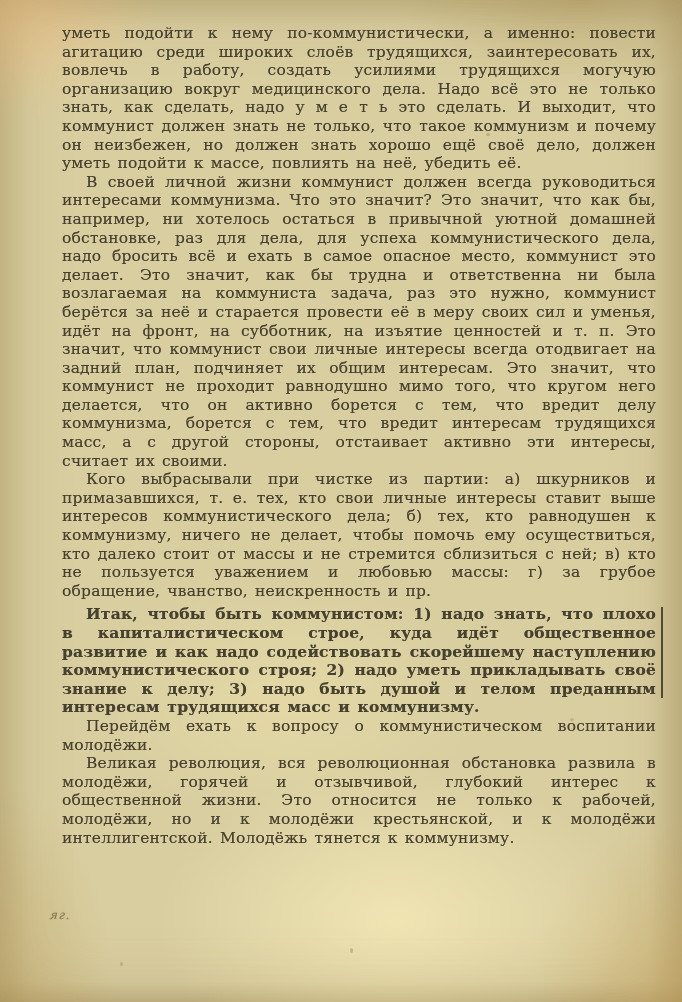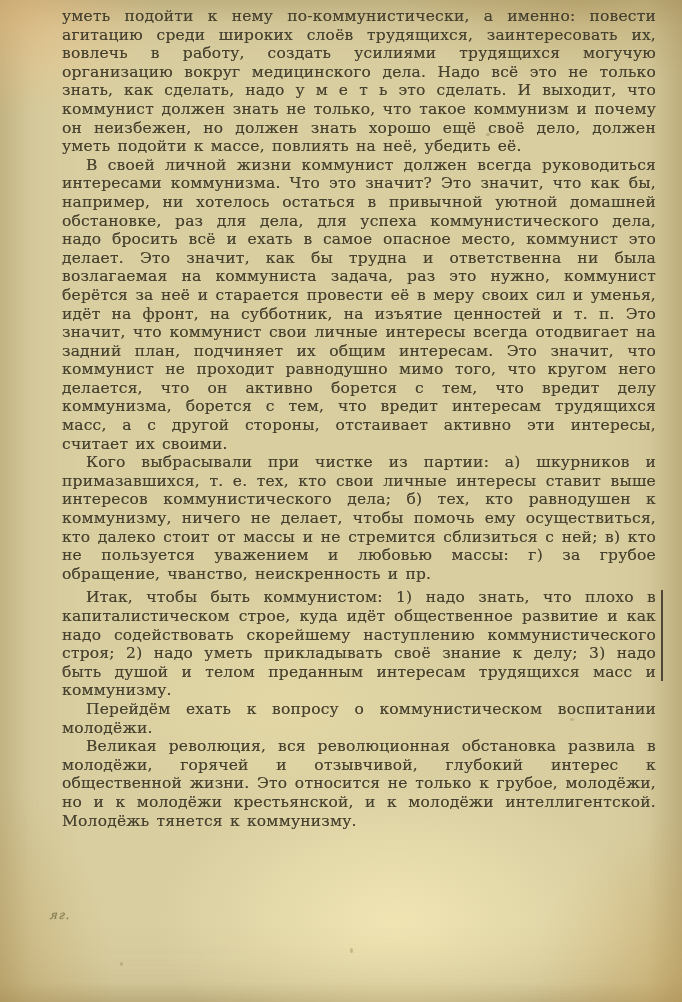--- a/index.html
+++ b/index.html
@@ -24,37 +24,37 @@
       linear-gradient(to bottom, rgba(160,135,80,0.22) 0, rgba(160,135,80,0) 26px),
       linear-gradient(to top, rgba(150,125,75,0.25) 0, rgba(150,125,75,0) 20px),
       linear-gradient(to left, rgba(160,135,85,0.28) 0, rgba(160,135,85,0) 34px),
       linear-gradient(to right, rgba(165,140,88,0.20) 0, rgba(165,140,88,0) 30px);
     box-shadow: inset 0 0 70px rgba(120, 95, 40, 0.28);
     font-family: "DejaVu Serif", "Liberation Serif", serif;
   }
   .text-block {
     position: absolute;
     left: 62px;
-    top: 7px;
+    top: 24px;
     width: 594px;
     color: var(--ink, #46412f);
     font-size: 15.5px;
     line-height: 18.6px;
     text-align: justify;
     letter-spacing: 0.2px;
     word-spacing: 2px;
     text-shadow: 0 0 0.6px rgba(70, 64, 46, 0.55);
   }
   .text-block p.para {
     margin: 0;
     padding: 0;
     position: relative;
   }
   .text-block p.para.indent { text-indent: 24px; }
-  .text-block p.para.gap-before { margin-top: 5px; }
+  .text-block p.para.gap-before { margin-top: 5px; font-weight: bold; }
   
   .text-block p.para.marked::after {
     content: "";
     position: absolute;
     right: -7px;
     top: 2px;
     height: 91px;
     width: 2px;
     background: rgba(55, 50, 35, 0.85);
   }
@@ -83,20 +83,20 @@
 </head>
 <body>
 
 <div class="page" style="--paper: #d9cea0; --ink: #46412f;">
   <div class="text-block">
       <p class="para">уметь подойти к нему по-коммунистически, а именно: повести агитацию среди широких слоёв трудящихся, заинтересовать их, вовлечь в работу, создать усилиями трудящихся могучую организацию вокруг медицинского дела. Надо всё это не только знать, как сделать, надо у м е т ь это сделать. И выходит, что коммунист должен знать не только, что такое коммунизм и почему он неизбежен, но должен знать хорошо ещё своё дело, должен уметь подойти к массе, повлиять на неё, убедить её.</p>
       <p class="para indent">В своей личной жизни коммунист должен всегда руководиться интересами коммунизма. Что это значит? Это значит, что как бы, например, ни хотелось остаться в привычной уютной домашней обстановке, раз для дела, для успеха коммунистического дела, надо бросить всё и ехать в самое опасное место, коммунист это делает. Это значит, как бы трудна и ответственна ни была возлагаемая на коммуниста задача, раз это нужно, коммунист берётся за неё и старается провести её в меру своих сил и уменья, идёт на фронт, на субботник, на изъятие ценностей и т. п. Это значит, что коммунист свои личные интересы всегда отодвигает на задний план, подчиняет их общим интересам. Это значит, что коммунист не проходит равнодушно мимо того, что кругом него делается, что он активно борется с тем, что вредит делу коммунизма, борется с тем, что вредит интересам трудящихся масс, а с другой стороны, отстаивает активно эти интересы, считает их своими.</p>
       <p class="para indent">Кого выбрасывали при чистке из партии: а) шкурников и примазавшихся, т. е. тех, кто свои личные интересы ставит выше интересов коммунистического дела; б) тех, кто равнодушен к коммунизму, ничего не делает, чтобы помочь ему осуществиться, кто далеко стоит от массы и не стремится сблизиться с ней; в) кто не пользуется уважением и любовью массы: г) за грубое обращение, чванство, неискренность и пр.</p>
       <p class="para indent marked gap-before">Итак, чтобы быть коммунистом: 1) надо знать, что плохо в капиталистическом строе, куда идёт общественное развитие и как надо содействовать скорейшему наступлению коммунистического строя; 2) надо уметь прикладывать своё знание к делу; 3) надо быть душой и телом преданным интересам трудящихся масс и коммунизму.</p>
       <p class="para indent">Перейдём ехать к вопросу о коммунистическом воспитании молодёжи.</p>
-      <p class="para indent">Великая революция, вся революционная обстановка развила в молодёжи, горячей и отзывчивой, глубокий интерес к общественной жизни. Это относится не только к грубое, молодёжи, но и к молодёжи крестьянской, и к молодёжи интеллигентской. Молодёжь тянется к коммунизму.</p>
+      <p class="para indent">Великая революция, вся революционная обстановка развила в молодёжи, горячей и отзывчивой, глубокий интерес к общественной жизни. Это относится не только к рабочей, молодёжи, но и к молодёжи крестьянской, и к молодёжи интеллигентской. Молодёжь тянется к коммунизму.</p>
     </div>
   <div class="footer-mark">яг.</div>
   <div class="speck s1"></div>
   <div class="speck s2"></div>
   <div class="speck s3"></div>
   <div class="speck s4"></div>
 </div>
 
 </body></html>

